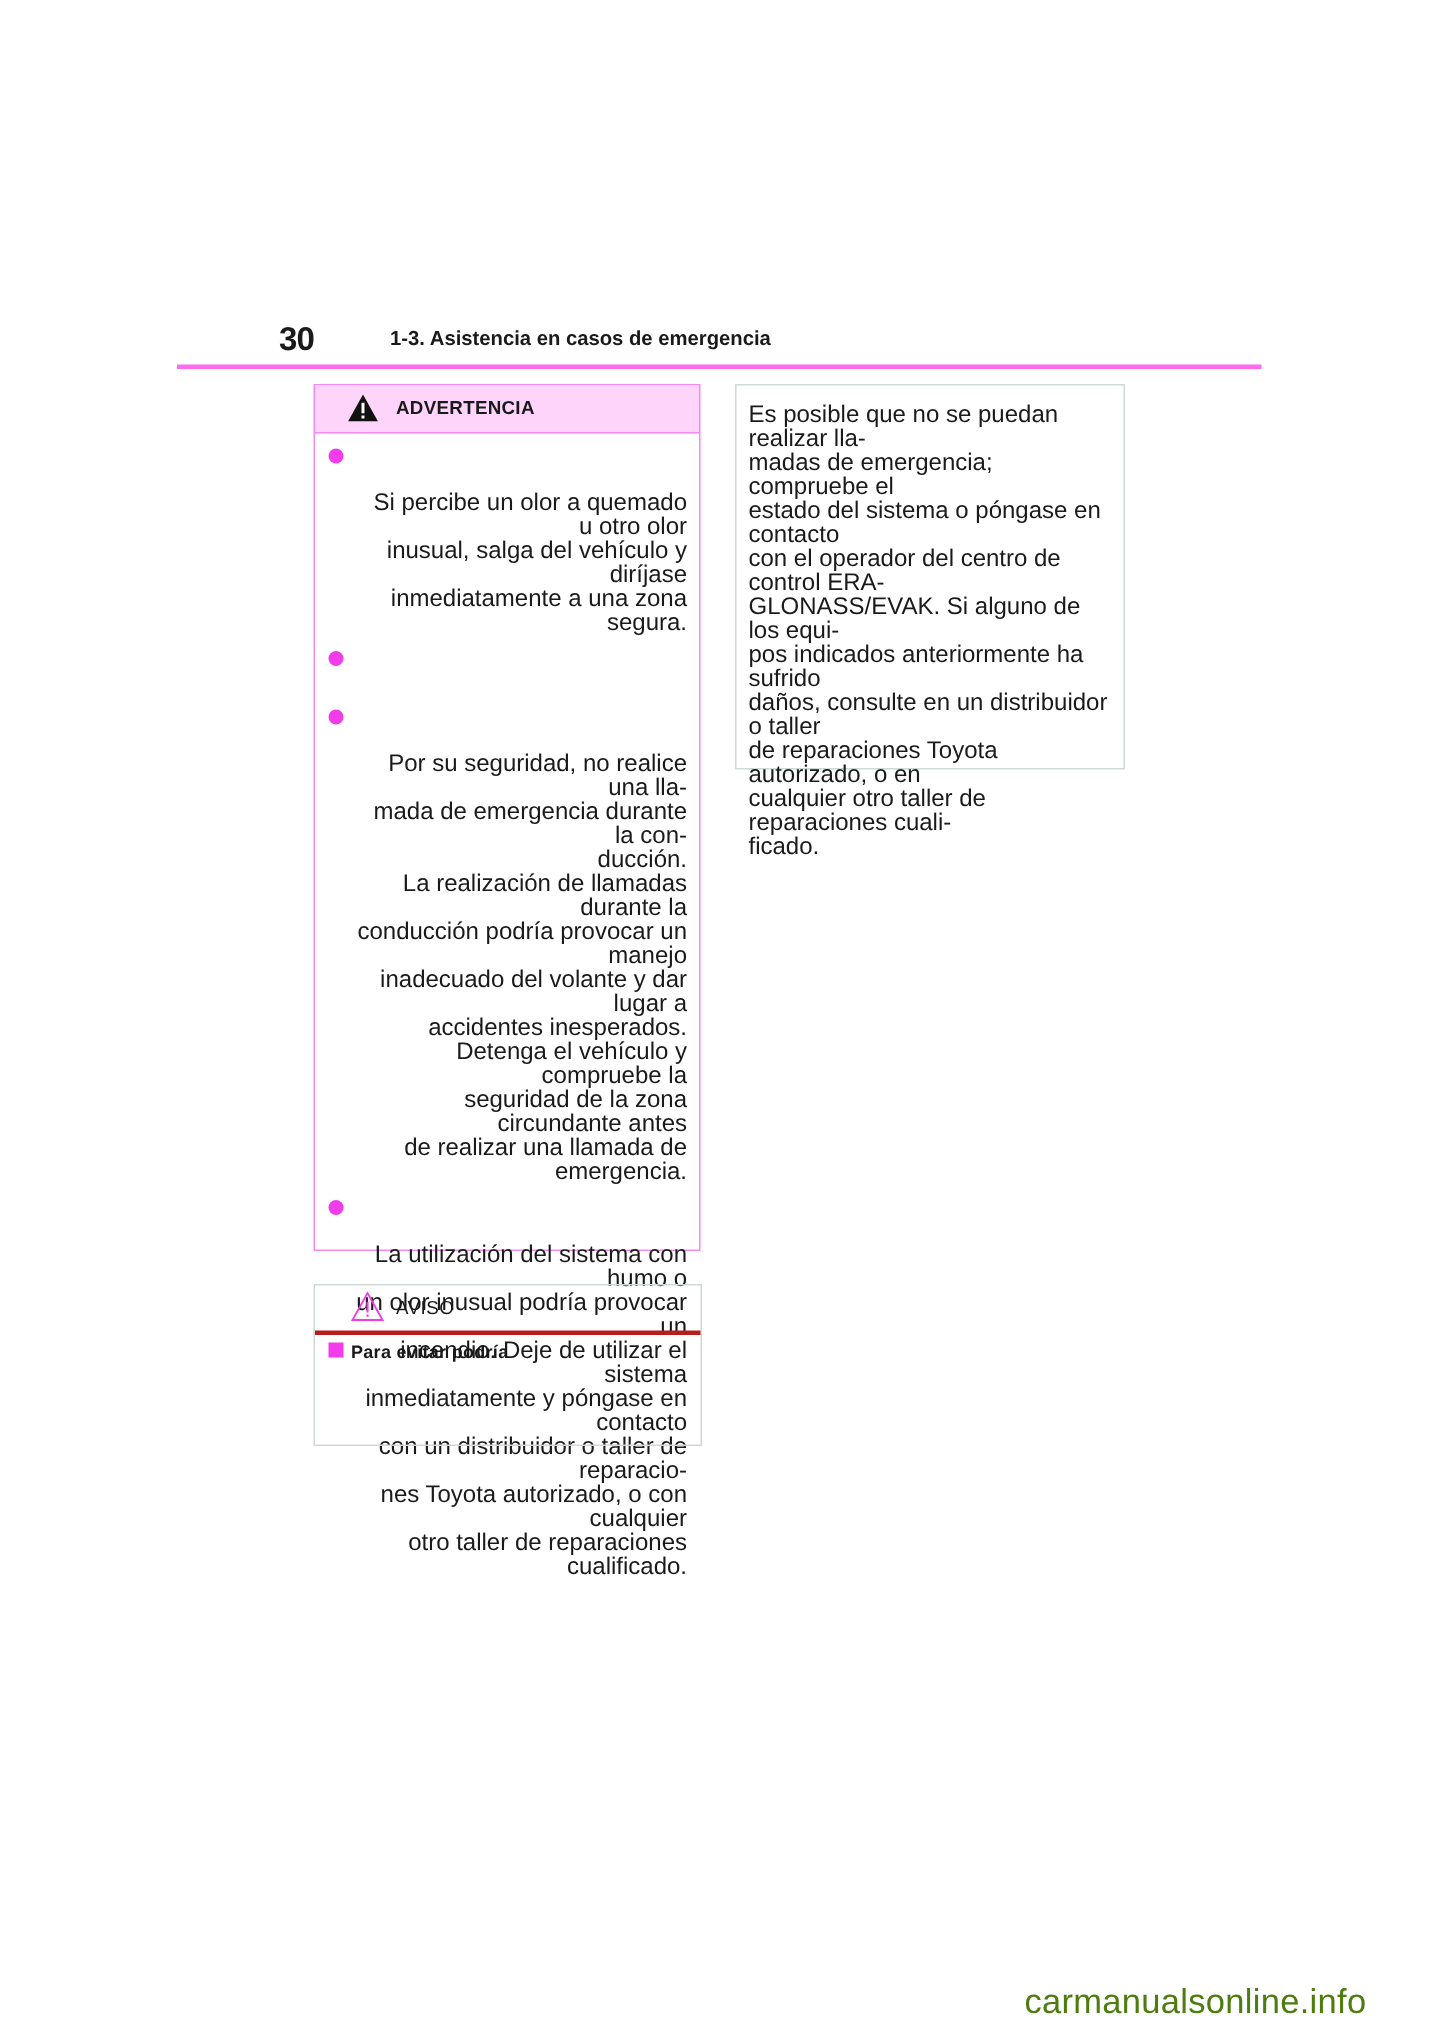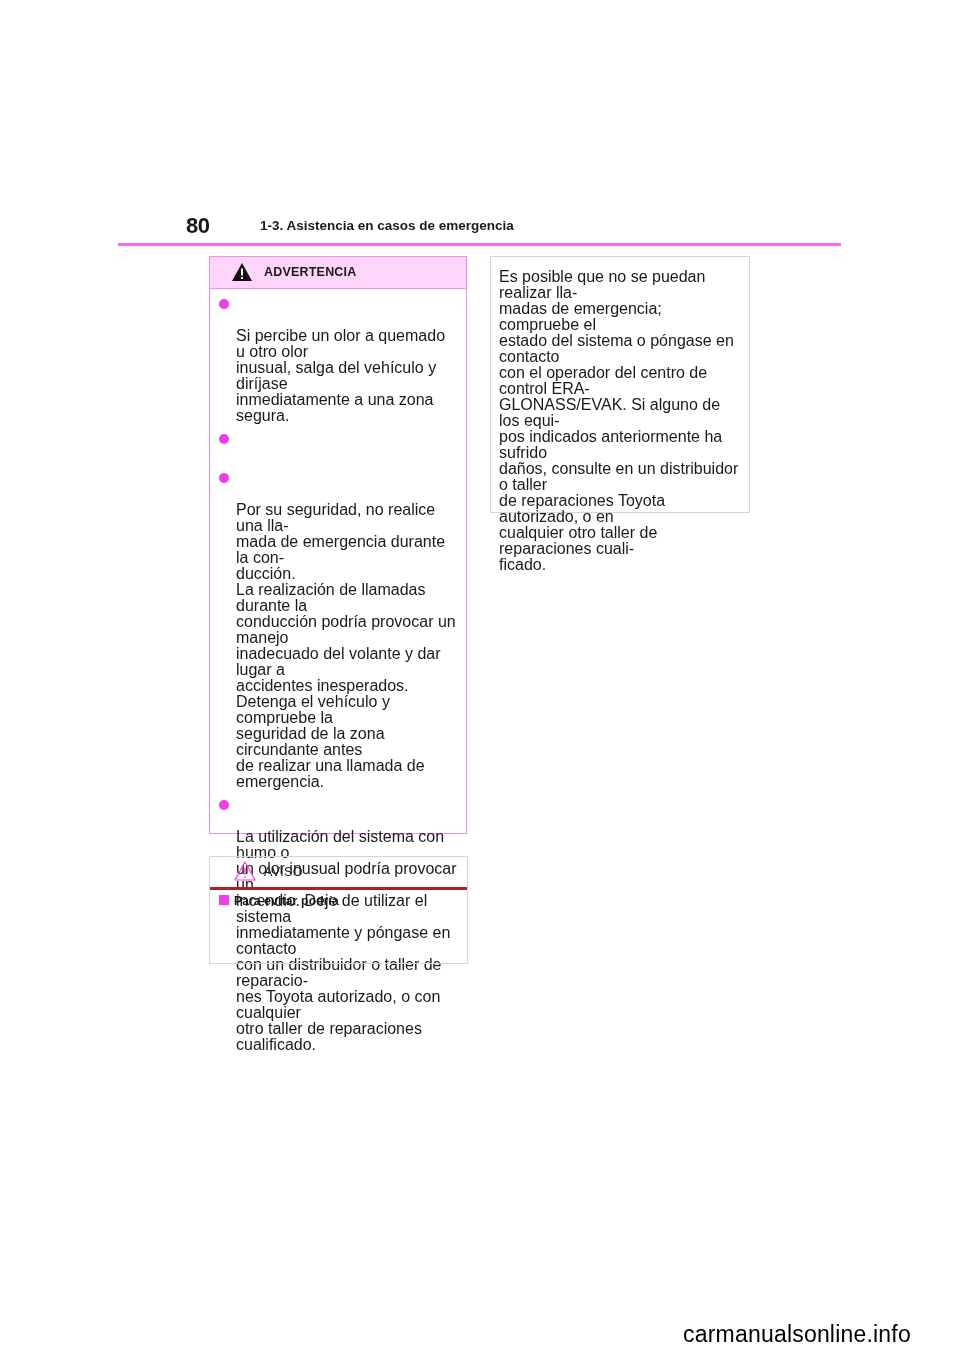--- a/index.html
+++ b/index.html
@@ -40,20 +40,21 @@
     }
     
     .warn-box {
       position: absolute;
       left: 209px;
       top: 256px;
       width: 258px;
       height: 578px;
       border: 1px solid #f48cf0;
       box-sizing: border-box;
+      text-align: right;
     }
     .warn-head {
       height: 31px;
       background: #ffd4fa;
       border-bottom: 1px solid #f48cf0;
       position: relative;
     }
     .warn-head .tri {
       position: absolute;
       left: 22px;
@@ -167,28 +168,28 @@
       margin: 0;
     }
     .info-box .body-text {
       margin-top: 6px;
     }
     .watermark {
       position: absolute;
       left: 683px;
       top: 1321px;
       font-size: 23px;
-      color: #000000;
+      color: #4d7c0f;
       letter-spacing: 0.2px;
     }
   </style>
 </head>
 <body>
 
-<div class="page-number">80</div>
+<div class="page-number">30</div>
 <div class="section-title">1-3. Asistencia en casos de emergencia</div>
 <div class="header-rule"></div>
 
 <div class="warn-box">
   <div class="warn-head">
     <svg class="tri" viewBox="0 0 20 18">
       <polygon points="10,0 20,18 0,18" fill="#111"></polygon>
       <rect x="9" y="5.5" width="2" height="7" fill="#fff"></rect>
       <rect x="9" y="14" width="2" height="2" fill="#fff"></rect>
     </svg>

